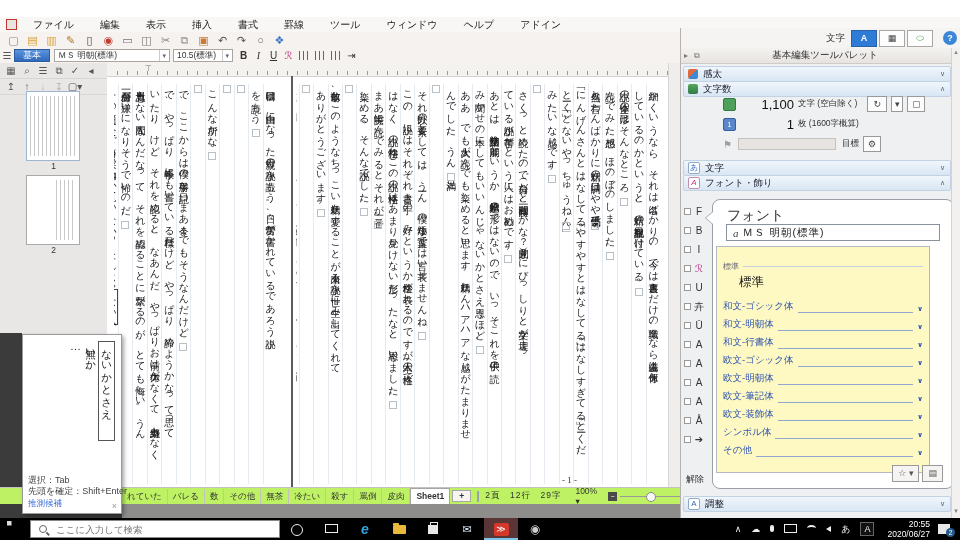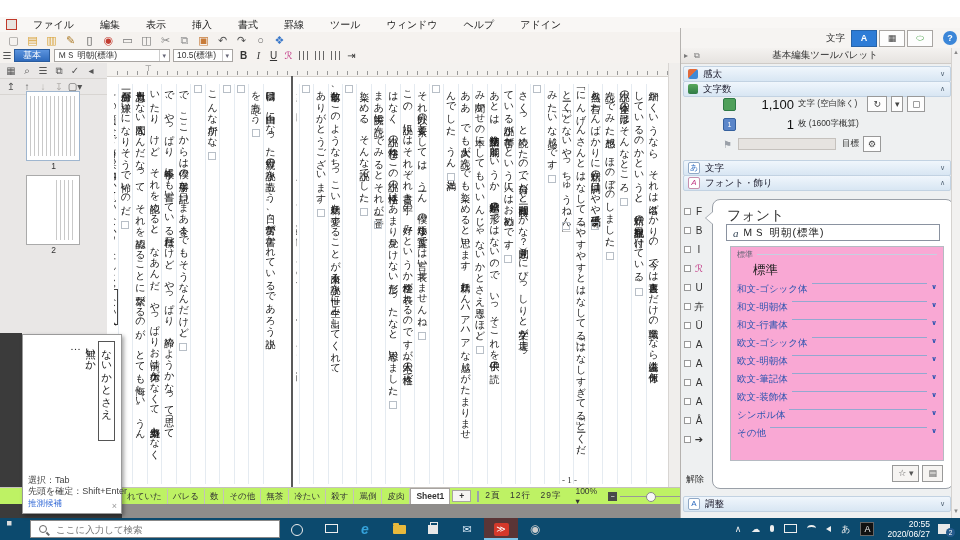--- a/index.html
+++ b/index.html
@@ -110,36 +110,36 @@
   #fstrip .cb{width:5px;height:5px;border:1px solid #999;margin-right:2px;background:#fff;}
   #fstrip .gl{font-size:10px;color:#333;width:12px;text-align:center;}
   #fstrip .fitem:nth-child(4) .gl{color:#c23a86;font-style:italic;}
   #release{position:absolute;left:5px;top:445px;font-size:9px;color:#333;}
   #fbubble{position:absolute;left:31px;top:171px;width:240px;height:288px;background:#fff;border:1px solid #9aa0a8;border-radius:8px;}
   #fbubble .notch{position:absolute;left:-7px;top:12px;width:0;height:0;border-top:6px solid transparent;border-bottom:6px solid transparent;border-right:7px solid #fff;filter:drop-shadow(-1px 0 0 #9aa0a8);}
   #fbubble .ptitle{position:absolute;left:14px;top:7px;font-size:14px;color:#333;}
   #fbubble .finput{position:absolute;left:13px;top:24px;width:212px;height:15px;border:1px solid #8a92a0;display:flex;align-items:center;background:#fff;}
   #fbubble .finput .sg{font-family:"Liberation Serif","DejaVu Serif",serif;font-style:italic;color:#345;margin:0 4px 0 6px;font-size:11px;}
   #fbubble .finput .fv{font-size:10.5px;color:#222;letter-spacing:1px;}
-  #flist{position:absolute;left:17px;top:46px;width:212px;height:212px;border:1px solid #b5bac2;background:#f9a8d4;overflow:hidden;padding-top:1px;}
+  #flist{position:absolute;left:3px;top:46px;width:212px;height:212px;border:1px solid #b5bac2;background:#fef9c3;overflow:hidden;padding-top:13px;}
   #flist .grp{display:flex;align-items:center;height:12px;padding:0 6px;}
   #flist .grp .gt{font-size:8px;color:#667;margin-right:4px;}
   #flist .grp .rule{flex:1;height:1px;background:#c5d0e0;}
   #flist .selitem{font-size:12.5px;color:#222;margin:2px 0 4px 22px;font-family:"Liberation Serif","DejaVu Serif",serif;}
-  #flist .cat{display:flex;align-items:flex-start;height:18px;padding:0 6px;}
+  #flist .cat{display:flex;align-items:flex-end;height:18px;padding:0 6px;}
   #flist .cat .ct{font-size:9.5px;color:#2f55b0;margin-right:4px;white-space:nowrap;}
   #flist .cat .rule{flex:1;height:1px;background:#93a8d0;}
   #flist .cat .cv{font-size:7px;color:#2f55b0;margin-left:4px;font-weight:bold;}
   #fbubble .bbtns{position:absolute;right:10px;bottom:6px;display:flex;}
   #fbubble .bbtn{border:1px solid #999;background:#f6f4f2;height:15px;line-height:15px;font-size:9px;color:#555;text-align:center;margin-left:3px;padding:0 5px;}
   #palscroll{position:absolute;right:0px;top:20px;width:9px;height:470px;background:#f2f1f0;border-left:1px solid #d5d2cf;font-size:6px;color:#888;text-align:center;}
   #palscroll .up{position:absolute;top:1px;left:1px;}
   #palscroll .dn{position:absolute;bottom:4px;left:1px;}
   
-  #taskbar{left:0;top:518px;width:960px;height:22px;background:#0c4a6e;display:flex;align-items:center;color:#fff;}
+  #taskbar{left:0;top:518px;width:960px;height:22px;background:#000000;display:flex;align-items:center;color:#fff;}
   #tb-start{width:30px;text-align:center;}
   .winlogo{display:inline-block;width:10px;height:10px;background:conic-gradient(#dcdcdc 0 100%);clip-path:polygon(0 0,45% 0,45% 45%,0 45%);box-shadow:6px 0 0 -1px #dcdcdc,0 6px 0 -1px #dcdcdc,6px 6px 0 -1px #dcdcdc;margin:2px 8px 6px 2px;}
   #tb-search{width:248px;height:16px;background:#fff;display:flex;align-items:center;color:#555;border:1px solid #888;}
   #tb-search input{border:none;outline:none;font-size:9.5px;width:200px;color:#444;background:transparent;font-family:inherit;}
   .mag{display:inline-block;width:6px;height:6px;border:1.5px solid #666;border-radius:50%;position:relative;margin:0 7px 0 8px;}
   .mag::after{content:"";position:absolute;width:4px;height:1.5px;background:#666;transform:rotate(45deg);right:-4px;bottom:-2px;}
   .tbapp{width:34px;text-align:center;font-size:12px;line-height:22px;height:22px;}
   .tbapp.edge{color:#35a3dc;font-weight:bold;font-style:italic;font-size:14px;}
   .folder{display:inline-block;width:13px;height:9px;background:#e8b93c;border-radius:1px;position:relative;vertical-align:middle;}
   .folder::before{content:"";position:absolute;left:0;top:-2px;width:6px;height:2px;background:#e8b93c;border-radius:1px 1px 0 0;}

